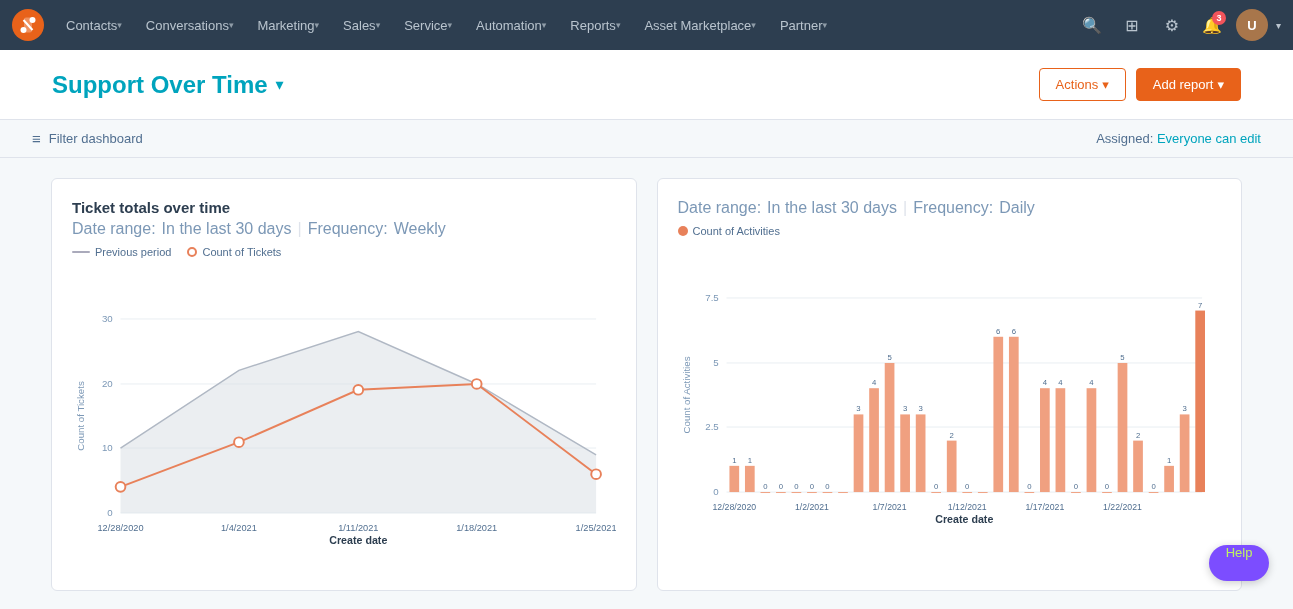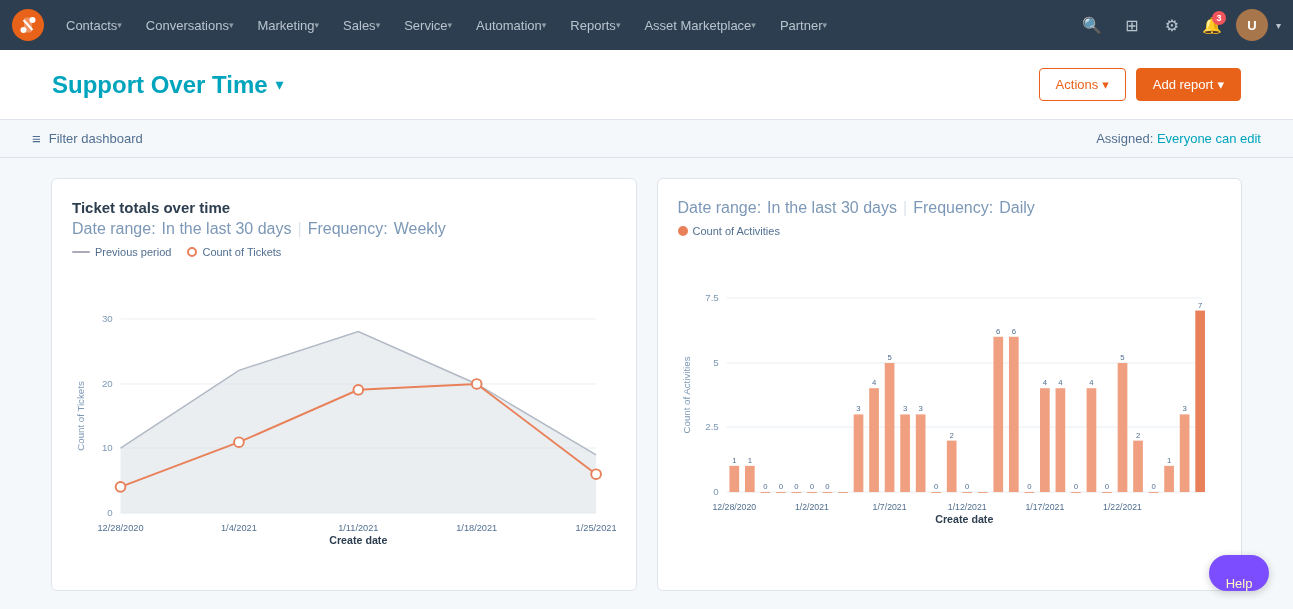--- a/index.html
+++ b/index.html
@@ -123,27 +123,27 @@
     .chart-title { font-size: 15px; font-weight: 600; color: #2d3e50; margin-bottom: 4px; }
     .chart-meta { font-size: 16px; color: #7c98b6; margin-bottom: 8px; display: flex; align-items: flex-end; gap: 6px; }
     .chart-meta-sep { color: #dfe3eb; }
     .legend { display: flex; align-items: center; gap: 16px; margin-bottom: 8px; }
     .legend-item { display: flex; align-items: center; gap: 5px; font-size: 11px; color: #516f90; }
     svg text { font-family: -apple-system, BlinkMacSystemFont, 'Segoe UI', Helvetica, Arial, sans-serif; }
 
     
     .help-btn {
       position: fixed;
-      bottom: 18px;
+      bottom: 28px;
       right: 24px;
       background: #7c4dff;
-      color: #fef9c3;
+      color: #bef264;
       width: 60px; height: 36px;
       border-radius: 20px;
-      display: flex; align-items: flex-end; justify-content: center;
+      display: flex; align-items: flex-start; justify-content: center;
       font-size: 13px; font-weight: 500;
       cursor: pointer;
       box-shadow: 0 2px 8px rgba(0,0,0,0.2);
     }
   </style>
 </head>
 <body>
 
 <nav class="navbar">
   <div class="nav-logo">

